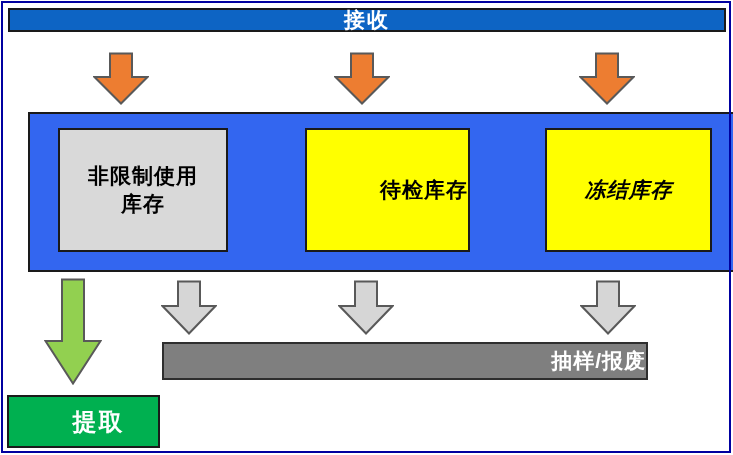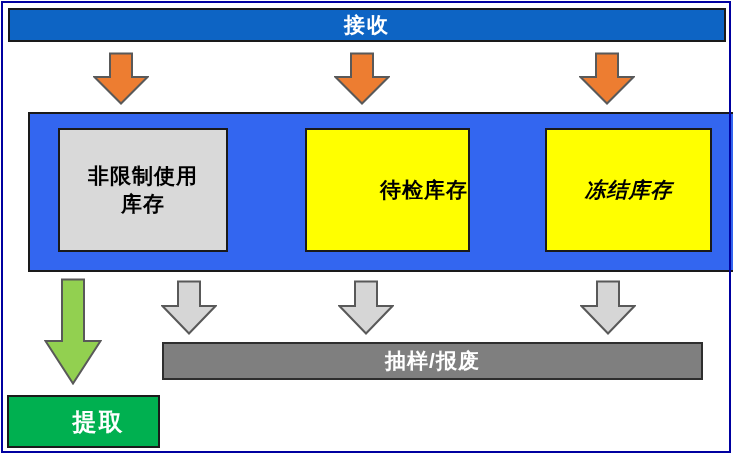--- a/index.html
+++ b/index.html
@@ -5,21 +5,21 @@
   html,body{margin:0;padding:0;background:#ffffff;}
   .stage{
     position:relative;width:733px;height:455px;background:#ffffff;overflow:hidden;
     font-family:"Liberation Sans",sans-serif;
   }
   .outer-border{
     position:absolute;left:1px;top:1px;right:2px;bottom:2px;
     border:2px solid var(--outer_border,#0000a0);pointer-events:none;
   }
   .receive-bar{
-    position:absolute;left:8px;top:8px;width:718px;height:34px;box-sizing:border-box;
+    position:absolute;left:8px;top:8px;width:718px;height:24px;box-sizing:border-box;
     background:var(--receive_bar_fill,#0d64c4);border:2px solid var(--box_border,#1a1a1a);
     display:flex;align-items:center;justify-content:center;
   }
   .receive-bar span{color:#ffffff;font-size:21px;font-weight:bold;letter-spacing:2px;}
   .arrow{position:absolute;}
   .arrow polygon{stroke:var(--arrow_stroke,#595959);stroke-width:2;stroke-linejoin:miter;}
   .orange polygon{fill:var(--orange_arrow,#ed7d31);}
   .gray polygon{fill:var(--gray_arrow,#d6d6d6);}
   .green polygon{fill:var(--green_arrow,#92d050);}
   .oa1{left:93px;top:52px;}  .oa2{left:334px;top:52px;}  .oa3{left:579px;top:52px;}
@@ -32,23 +32,23 @@
   .stock-box{
     position:absolute;top:14px;height:124px;box-sizing:border-box;
     border:2px solid var(--box_border,#1a1a1a);
     display:flex;align-items:center;justify-content:center;text-align:center;
     font-size:21px;font-weight:bold;color:#000000;line-height:1.35;letter-spacing:1px;
   }
   .box-unrestricted{left:28px;width:170px;background:var(--unrestricted_fill,#d9d9d9);}
   .box-quality{left:275px;width:165px;background:var(--inspection_fill,#ffff00);justify-content:flex-end;}
   .box-blocked{left:515px;width:167px;background:var(--inspection_fill,#ffff00);font-style:italic;}
   .sampling-bar{
-    position:absolute;left:162px;top:342px;width:541px;height:38px;box-sizing:border-box;
+    position:absolute;left:162px;top:342px;width:486px;height:38px;box-sizing:border-box;
     background:var(--sampling_bar_fill,#7f7f7f);border:2px solid #2e2e2e;
-    display:flex;align-items:center;justify-content:center;
+    display:flex;align-items:center;justify-content:flex-end;
   }
   .sampling-bar span{color:#ffffff;font-size:21px;font-weight:bold;letter-spacing:1px;}
   .pick-box{
     position:absolute;left:7px;top:395px;width:153px;height:53px;box-sizing:border-box;
     background:var(--pick_fill,#00b050);border:2px solid var(--box_border,#1a1a1a);
     display:flex;align-items:center;justify-content:center;
   }
   .pick-box span{color:#ffffff;font-size:24px;font-weight:bold;letter-spacing:2px;margin-left:30px;}
 </style>
 </head>

